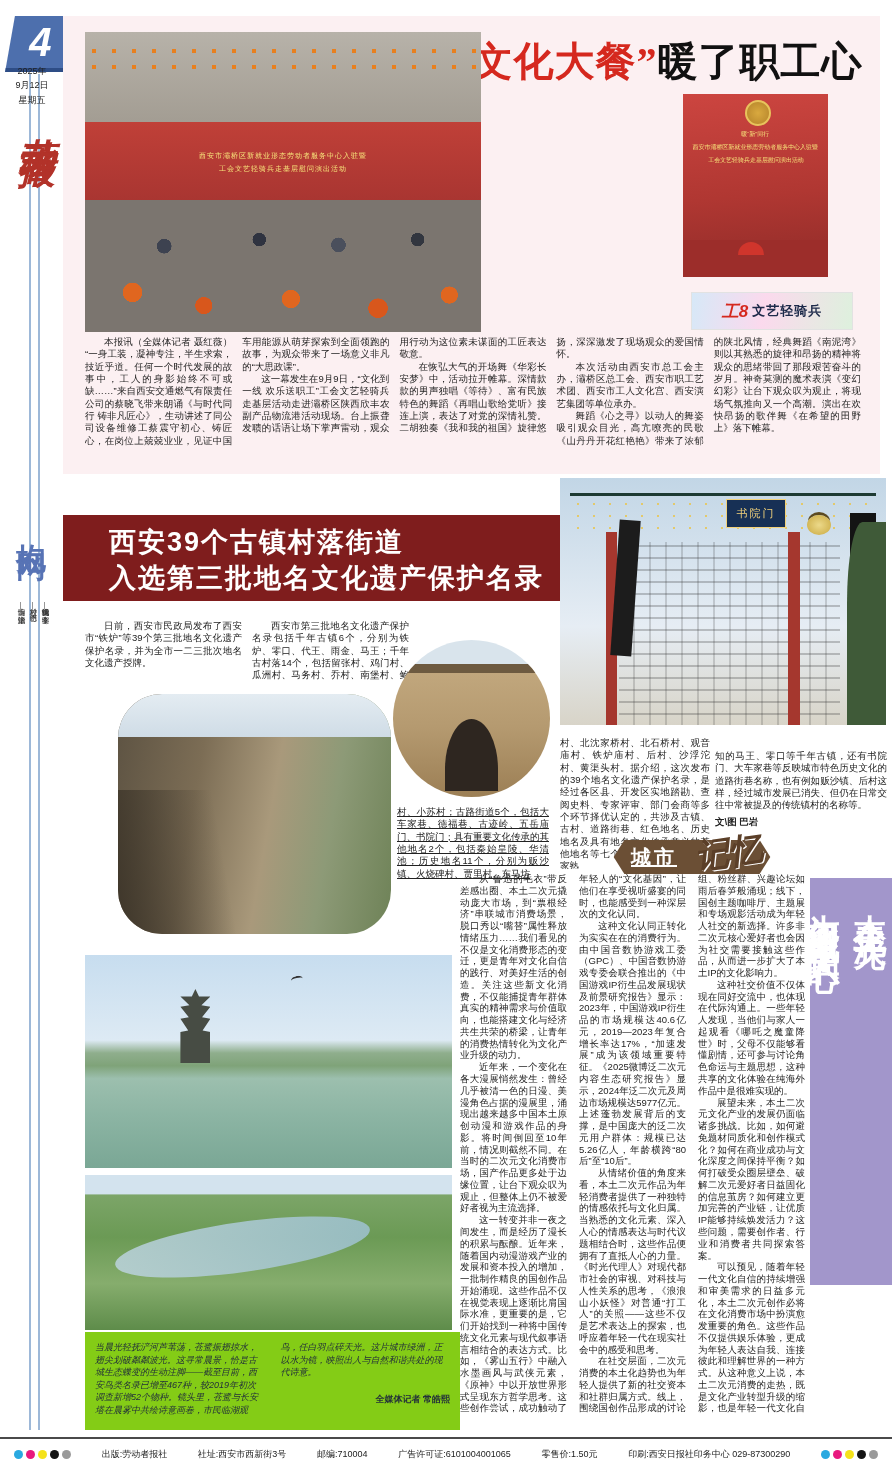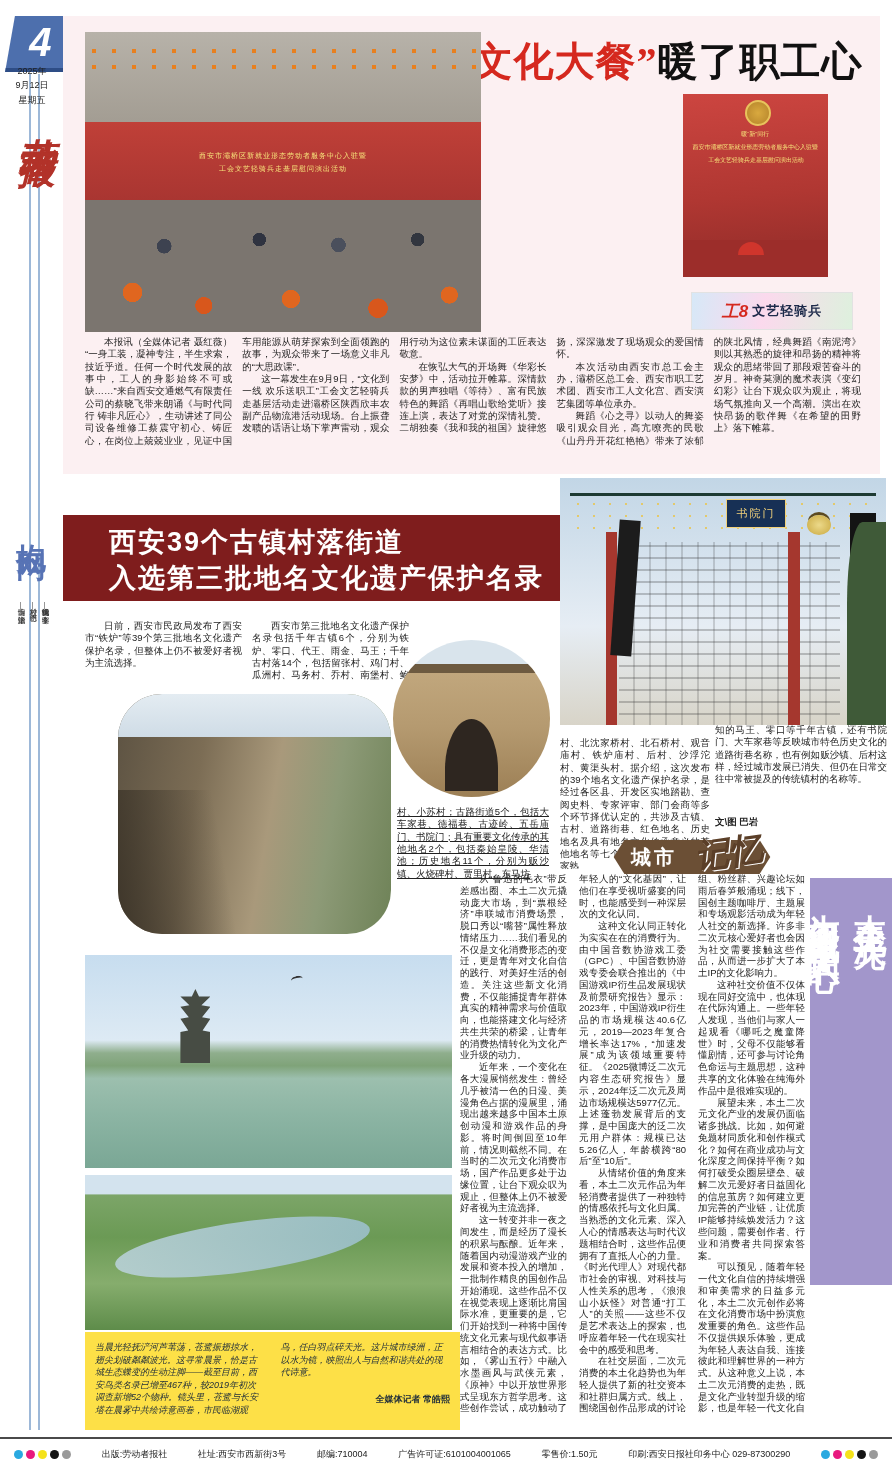--- a/index.html
+++ b/index.html
@@ -94,27 +94,27 @@
   .circle-photo{left:330px;top:162px;width:157px;height:157px;border-radius:50%;z-index:2;overflow:hidden;
      background:linear-gradient(180deg,#d9e4ec 0%,#d9e4ec 16%,#c2a87e 17%,#b59a70 55%,#9c7f55 100%);}
   .cp-roof{left:6%;top:15%;width:88%;height:6%;background:#6d5a40;}
   .cp-arch{left:33%;bottom:4%;width:34%;height:46%;background:#2e2620;border-radius:50% 50% 0 0/70% 70% 0 0;}
   .village-photo{left:55px;top:216px;width:273px;height:240px;border-radius:44px;z-index:2;overflow:hidden;
      background:linear-gradient(100deg,#5c5242 0%,#7c6d55 30%,#a9997b 55%,#8d9a77 75%,#6e8257 100%);}
   .vp-sky{left:0;top:0;width:100%;height:18%;background:linear-gradient(#e4ecf2,#cfdce6);}
   .vp-shadow{left:0;bottom:0;width:45%;height:60%;background:linear-gradient(80deg,#3e362a,transparent 80%);}
   .mid-col4{left:497px;top:259px;width:150px;height:132px;font-size:9.5px;line-height:1.3;
             text-align:justify;overflow:hidden;}
-  .mid-col5{left:652px;top:246px;width:172px;height:78px;font-size:9.5px;line-height:1.3;
+  .mid-col5{left:652px;top:272px;width:172px;height:78px;font-size:9.5px;line-height:1.3;
             text-align:justify;overflow:hidden;}
   .mid-byline{left:652px;top:338px;width:172px;text-align:left;font-size:9.5px;font-weight:bold;}
   .city-logo{left:540px;top:356px;width:240px;height:48px;z-index:2;}
   .cl-hex{position:absolute;left:0;top:6px;width:150px;height:34px;background:#6b4f35;
      clip-path:polygon(6% 50%,12% 0,88% 0,94% 50%,88% 100%,12% 100%);
-     display:flex;align-items:center;padding-left:28px;color:#fff;font-size:20px;font-weight:bold;letter-spacing:3px;}
+     display:flex;align-items:center;padding-left:28px;color:#fff;font-size:20px;font-weight:bold;letter-spacing:3px;text-decoration:underline;}
   .cl-script{position:absolute;left:92px;top:-4px;font-family:"Liberation Serif",serif;font-style:italic;
      font-weight:bold;font-size:34px;color:#5b3f28;transform:rotate(-8deg);
      text-shadow:1px 1px 0 #fff;}
 
   
   .bot-sec{left:63px;top:865px;width:829px;height:566px;}
   .v-headline{left:747px;top:13px;width:82px;height:407px;background:#a296cb;
      writing-mode:vertical-rl;color:#fff;font-weight:900;font-size:33px;letter-spacing:5px;
      padding-top:10px;box-sizing:border-box;text-align:start;}
   .v-headline div{margin-left:2px;}
@@ -123,21 +123,21 @@
   .lake-photo{left:22px;top:90px;width:367px;height:213px;overflow:hidden;
      background:linear-gradient(180deg,#c7ddef 0%,#ddeaf4 40%,#8fae8d 46%,#7fa379 52%,#9cbfae 58%,#8ab3a2 78%,#7aa795 100%);}
   .lk-pagoda{left:26%;top:16%;width:30px;height:74px;background:#474c44;
      clip-path:polygon(50% 0,62% 10%,100% 10%,70% 22%,100% 24%,72% 38%,100% 40%,74% 56%,100% 58%,100% 100%,0 100%,0 58%,26% 56%,0 40%,28% 38%,0 24%,30% 22%,0 10%,38% 10%);}
   .lk-bird{left:56%;top:10%;width:12px;height:5px;border-top:2px solid #333;border-radius:50%;
            transform:rotate(-12deg);}
   .park-photo{left:22px;top:310px;width:367px;height:155px;overflow:hidden;
      background:linear-gradient(180deg,#d3e3ee 0 12%,#7ca568 13%,#6b9a55 40%,#86ad6d 70%,#5e8c4a 100%);}
   .pk-water{left:8%;top:30%;width:70%;height:32%;border-radius:50%;transform:rotate(-8deg);opacity:.85;
      background:linear-gradient(90deg,#bcd3de,#9fc2d2);}
-  .caption-box{left:22px;top:467px;width:355px;height:80px;background:#fde047;padding:9px 10px;
+  .caption-box{left:22px;top:467px;width:355px;height:80px;background:#84cc16;padding:9px 10px;
      column-count:2;column-gap:16px;font-size:9px;font-style:italic;line-height:1.4;color:#23303a;
      overflow:hidden;}
   .cap-byline{display:block;text-align:right;font-weight:bold;font-style:normal;margin-top:14px;}
 
   
   .footer{left:0;top:1437px;width:892px;height:32px;border-top:2px solid #4a4a4a;
      display:flex;align-items:center;justify-content:space-between;padding:0 14px;box-sizing:border-box;
      font-size:9px;color:#222;}
   .dots{display:flex;gap:3px;}
   .dot{width:9px;height:9px;border-radius:50%;}
@@ -219,21 +219,21 @@
       <div class="abs ap-plaque">书院门</div>
       <div class="abs ap-col" style="left:14%;"></div>
       <div class="abs ap-col" style="left:70%;"></div>
       <div class="abs ap-banner-left"></div>
       <div class="abs ap-banner">碑林藏国宝</div>
       <div class="abs ap-lantern"></div>
       <div class="abs ap-trees"></div>
     </div>
 
     <div class="abs mid-col12 cols">
-        <p>日前，西安市民政局发布了西安市“铁炉”等39个第三批地名文化遗产保护名录，但整体上仍不被爱好者视为主流选择。</p>
+        <p>日前，西安市民政局发布了西安市“铁炉”等39个第三批地名文化遗产保护名录，并为全市一二三批次地名文化遗产授牌。</p>
         <p>西安市第三批地名文化遗产保护名录包括千年古镇6个，分别为铁炉、零口、代王、雨金、马王；千年古村落14个，包括留张村、鸡门村、瓜洲村、马务村、乔村、南堡村、鲍陂村、曹村、司马村、韦兆村、夏侯村、耶柿村、周家庄村、杜角村；百年古村落2个，包括三府</p>
       </div>
     <div class="abs circle-photo">
       <div class="abs cp-roof"></div>
       <div class="abs cp-arch"></div>
     </div>
     <div class="abs mid-col3">村、小苏村；古路街道5个，包括大车家巷、德福巷、古迹岭、五岳庙门、书院门；具有重要文化传承的其他地名2个，包括秦始皇陵、华清池；历史地名11个，分别为贩沙镇、火烧碑村、贾里村、东马坊</div>
     <div class="abs village-photo">
       <div class="abs vp-sky"></div>
       <div class="abs vp-shadow"></div>

